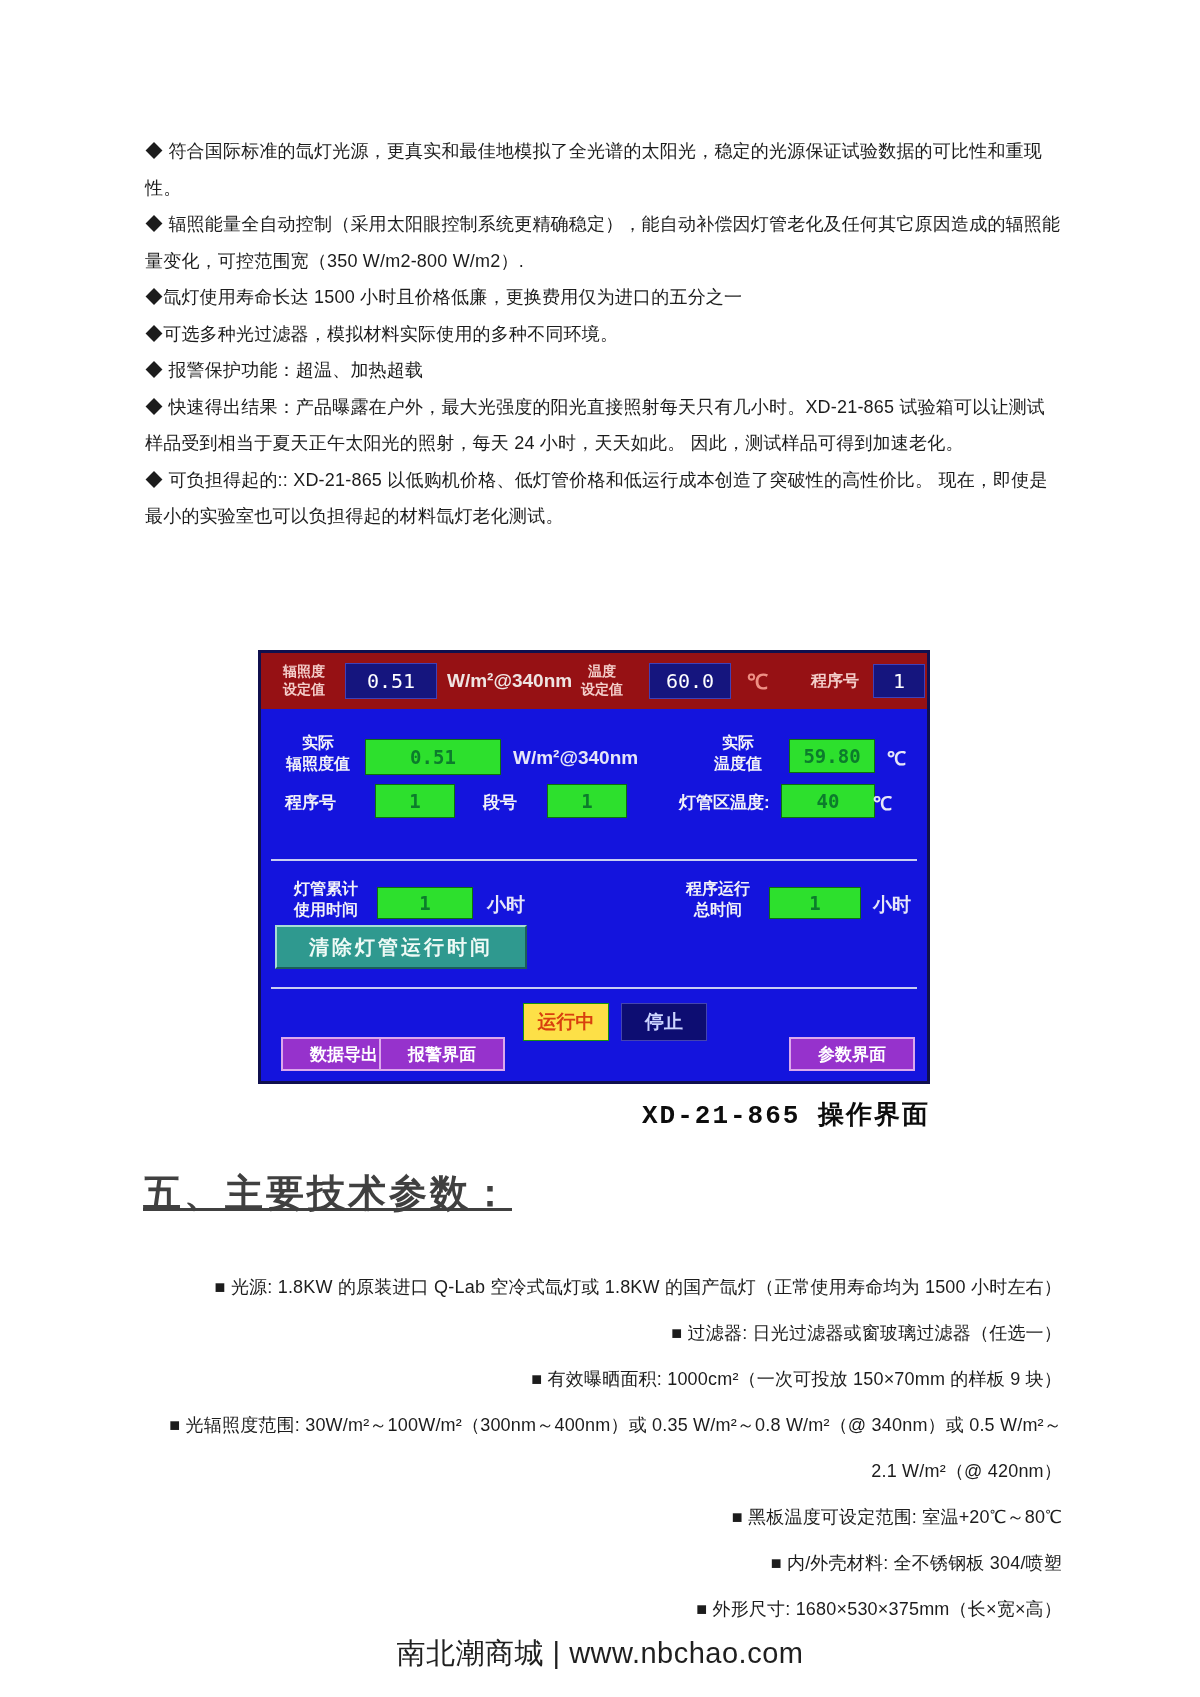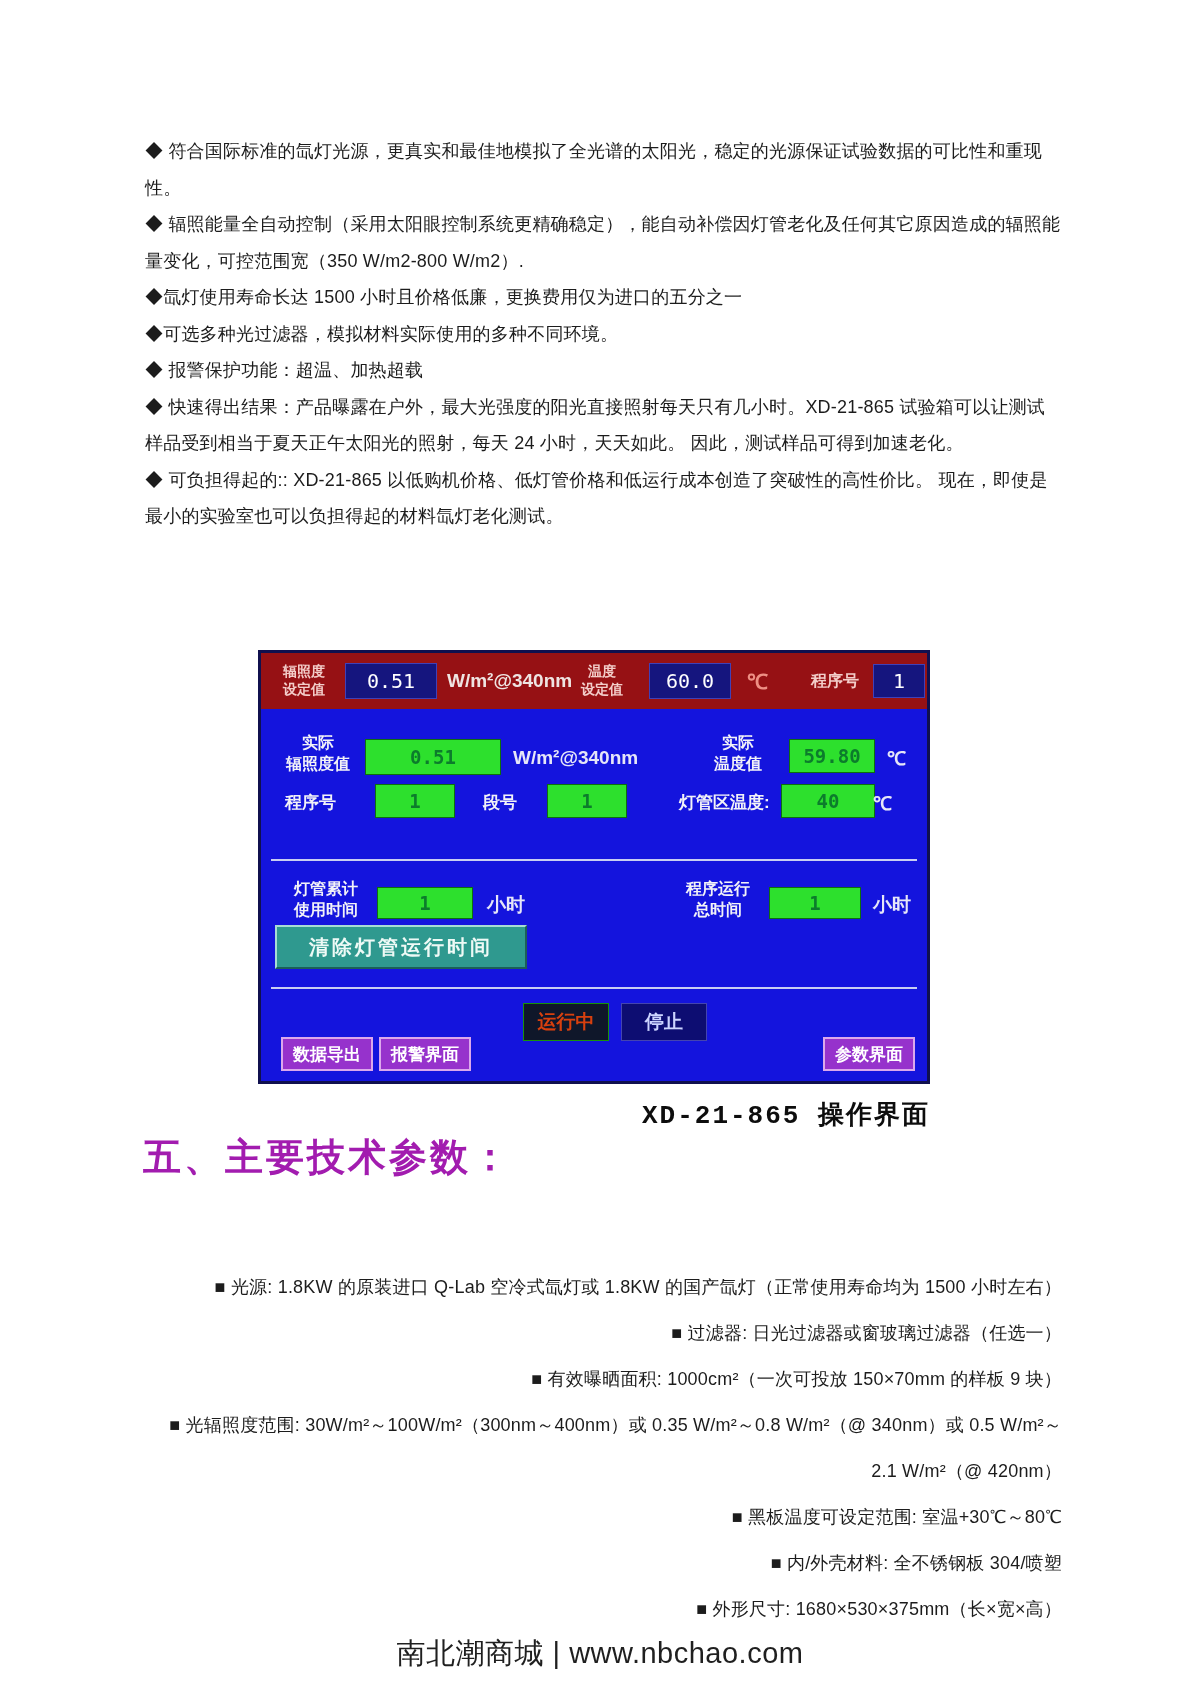--- a/index.html
+++ b/index.html
@@ -42,41 +42,41 @@
   .blue-label { color:#f2f2f8; font-weight:bold; font-size:17px; }
   .blue-unit  { color:#e6e6f8; font-weight:bold; font-size:19px; }
   .divider { position:absolute; left:10px; right:10px; height:0; border-top:2px solid #c9cef2; }
   .teal-btn {
     position:absolute; background:#2f998f; color:#eefaf6;
     border:2px solid #a8dcd4; border-right-color:#1c5f58; border-bottom-color:#1c5f58;
     display:flex; align-items:center; justify-content:center;
     font-weight:bold; font-size:20px; letter-spacing:3px; cursor:pointer;
   }
   .run-btn {
-    position:absolute; background:#0f172a; color:#d8400e; border:1px solid #17930a;
+    position:absolute; background:#fde047; color:#d8400e; border:1px solid #17930a;
     display:flex; align-items:center; justify-content:center; font-weight:bold; font-size:19px;
   }
   .stop-btn {
     position:absolute; background:#0d0d72; color:#ccd4ff; border:1px solid #4444b0;
     display:flex; align-items:center; justify-content:center; font-weight:bold; font-size:19px;
   }
   .purple-btn {
     position:absolute; background:#9632cc; color:#ffffff; border:2px solid #dca8ec;
     display:flex; align-items:center; justify-content:center;
-    font-weight:bold; font-size:17px; padding:0 10px; height:34px; cursor:pointer;
+    font-weight:bold; font-size:17px; padding:0 27px; height:34px; cursor:pointer;
   }
   
   .caption {
     position:absolute; left:258px; width:672px; top:1097px; text-align:right;
     font-family:"Liberation Mono", monospace; font-weight:bold; font-size:26px;
     letter-spacing:2px; color:#0d0d0d;
   }
   .section-title {
-    position:absolute; left:143px; top:1132px; font-size:38px; font-weight:bold;
-    color:#a21caf; letter-spacing:3px;
+    position:absolute; left:143px; top:1168px; font-size:38px; font-weight:bold;
+    color:#404040; letter-spacing:3px;text-decoration:underline;
   }
   .specs { position:absolute; left:145px; width:917px; top:1264px; }
   .specs p { margin:0; font-size:18px; line-height:46px; letter-spacing:0.2px;text-align:right; }
   .footer {
     position:absolute; left:0; width:100%; top:1634px; text-align:center;
     font-size:29px; color:#1f1f1f; letter-spacing:0.5px;
   }
 </style>
 </head>
 <body>
@@ -150,20 +150,20 @@
 
   <div class="caption">XD-21-865 操作界面</div>
 
   <div class="section-title">五、主要技术参数：</div>
 
   <div class="specs">
     <p>■ 光源: 1.8KW 的原装进口 Q-Lab 空冷式氙灯或 1.8KW 的国产氙灯（正常使用寿命均为 1500 小时左右）</p>
     <p>■ 过滤器: 日光过滤器或窗玻璃过滤器（任选一）</p>
     <p>■ 有效曝晒面积:  1000cm²（一次可投放 150×70mm 的样板 9 块）</p>
     <p>■ 光辐照度范围: 30W/m²～100W/m²（300nm～400nm）或 0.35 W/m²～0.8 W/m²（@ 340nm）或 0.5 W/m²～2.1 W/m²（@ 420nm）</p>
-    <p>■ 黑板温度可设定范围: 室温+30℃～80℃</p>
+    <p>■ 黑板温度可设定范围: 室温+20℃～80℃</p>
     <p>■ 内/外壳材料:  全不锈钢板 304/喷塑</p>
     <p>■ 外形尺寸: 1680×530×375mm（长×宽×高）</p>
   </div>
 
   <div class="footer">南北潮商城 | www.nbchao.com</div>
 
 </div>
 
 </body></html>

